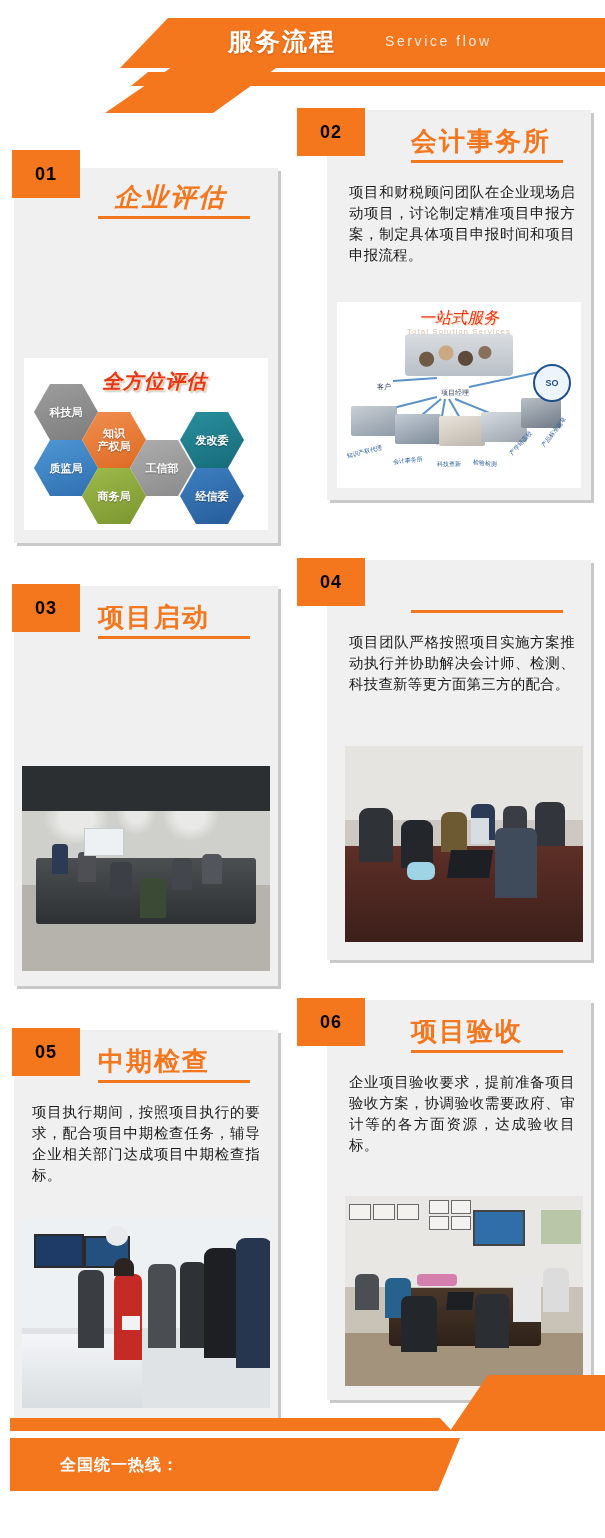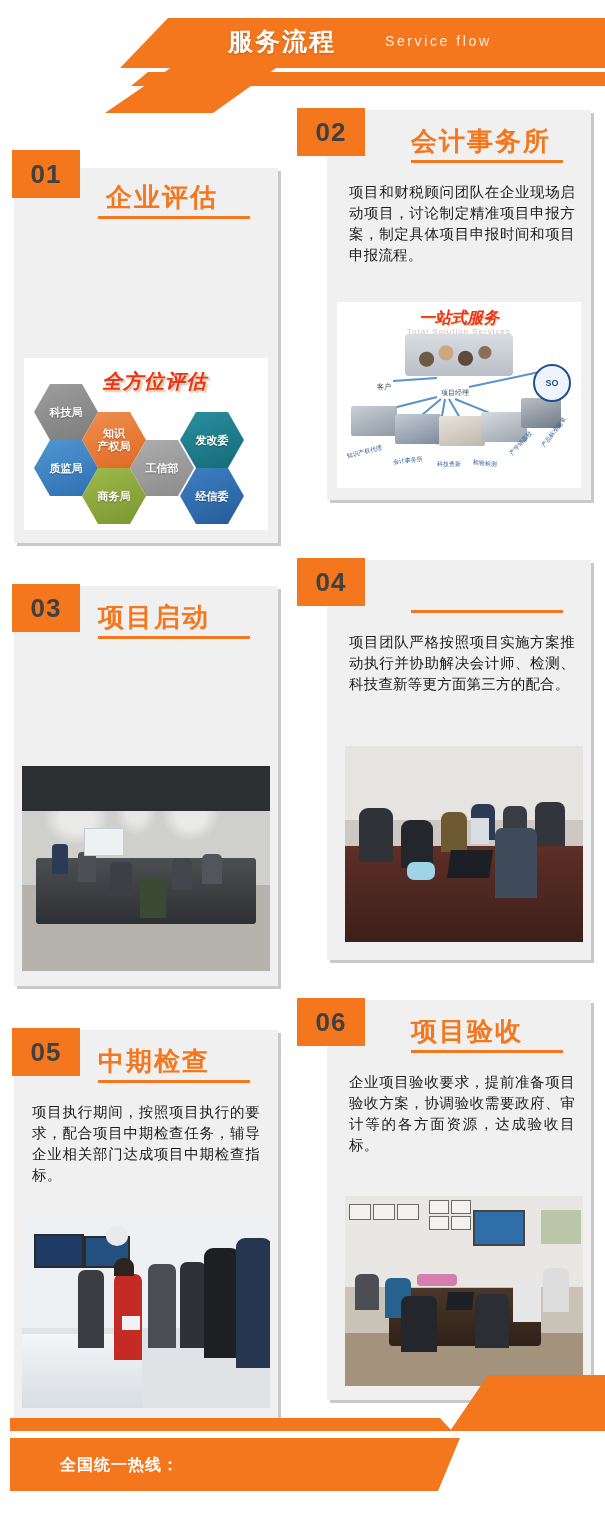--- a/index.html
+++ b/index.html
@@ -34,21 +34,21 @@
   }
   .hdr-sub{
     position:absolute;left:385px;top:33px;
     color:#FDEADB;font-size:14px;letter-spacing:2.6px;
   }
 
   
   .card{position:absolute;background:#F0F0F0;box-shadow:3px 3px 0 #C9C9C9;}
   .badge{
     position:absolute;width:68px;height:48px;background:#F4761D;
-    color:#404040;font-size:26px;font-weight:bold;
+    color:#000000;font-size:18px;font-weight:bold;
     display:flex;align-items:center;justify-content:center;
     letter-spacing:1px;z-index:4;
   }
   .card-title{
     position:absolute;color:#F4761D;font-size:26px;font-weight:bold;
     letter-spacing:2px;white-space:nowrap;
   }
   .title-rule{position:absolute;height:3px;background:#F4761D;}
   .card-desc{
     position:absolute;color:#1a1a1a;font-size:14.5px;line-height:21px;
@@ -71,21 +71,21 @@
   .hexTitle{
     position:absolute;font-size:20px;font-weight:bold;color:#E8341C;
     font-style:italic;letter-spacing:1px;
     text-shadow:1px 1px 0 #FFD79A, 2px 2px 2px rgba(0,0,0,.25);
   }
 
   
   .oss{position:absolute;background:#ffffff;overflow:hidden;}
   .oss-title{
     position:absolute;left:50%;transform:translateX(-50%);top:6px;
-    font-size:16px;font-weight:bold;font-style:italic;color:#E8341C;
+    font-size:16px;font-weight:normal;font-style:italic;color:#E8341C;
     white-space:nowrap;text-shadow:1px 1px 0 #FFD9A8;
   }
   .oss-sub{
     position:absolute;left:50%;transform:translateX(-50%);top:25px;
     font-size:8px;color:#D8C0B0;letter-spacing:1px;white-space:nowrap;
   }
   .oss-hero{
     position:absolute;left:50%;transform:translateX(-50%);top:32px;
     width:108px;height:42px;border-radius:4px;
     background:
@@ -149,21 +149,21 @@
 
   <div class="header">
     <div class="hdr-main"></div>
     <div class="hdr-tail"></div>
     <div class="hdr-stripe"></div>
     <div class="hdr-title">服务流程</div>
     <div class="hdr-sub">Service flow</div>
   </div>
 
   <div class="card" style="left:14px;top:168px;width:264px;height:375px;">
-    <div class="card-title" style="left:92px;top:12px;">企业评估</div>
+    <div class="card-title" style="left:100px;top:12px;font-style:italic;">企业评估</div>
     <div class="title-rule" style="left:84px;top:48px;width:152px;"></div>
 
     <div class="hexwrap" style="left:10px;top:190px;width:244px;height:172px;">
       <div class="hexTitle" style="left:78px;top:10px;">全方位评估</div>
       <div class="hex" style="left:10px;top:26px;background:linear-gradient(160deg,#9e9e9e,#7c7c7c);">
           <span>科技局</span>
         </div>
       <div class="hex" style="left:58px;top:54px;background:linear-gradient(160deg,#f08e4f,#de6a23);">
           <span style="white-space:pre-line">知识
 产权局</span>

